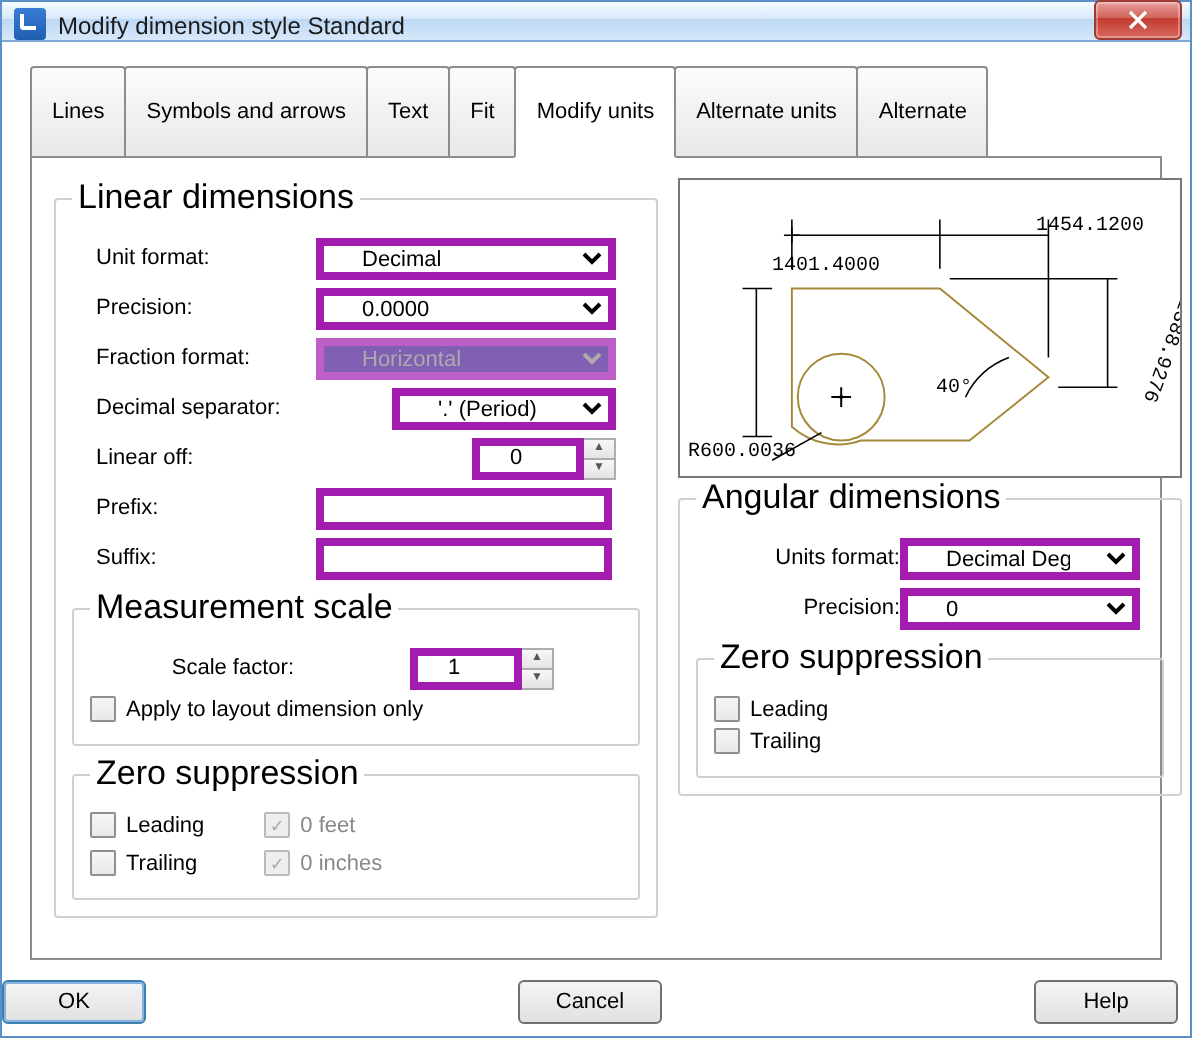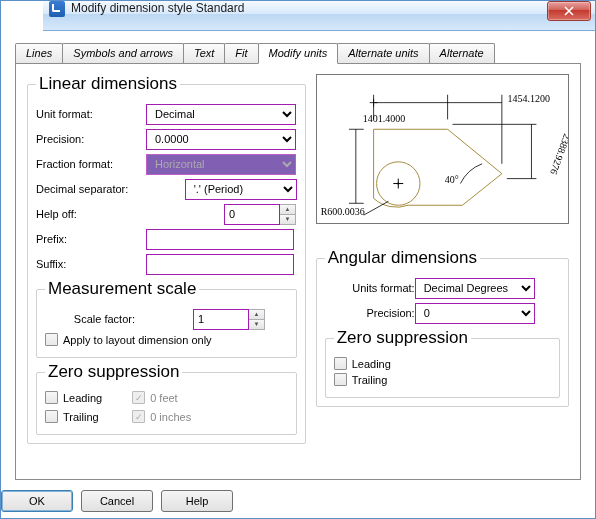--- a/index.html
+++ b/index.html
@@ -13,27 +13,26 @@
   .window {
     width: 596px;
     height: 519px;
     border: 1px solid #5a8fc8;
     background: #fff;
     display: flex;
     flex-direction: column;
     box-shadow: 0 0 8px rgba(0,0,0,0.2);
   }
   .titlebar {
-    height: 30px;
+    height: 20px;
     background: linear-gradient(#f5faff, #d7e8fb 45%, #bdd8f3 46%, #d7e8fb);
     border-bottom: 1px solid #7fa8d6;
     display: flex;
-    align-items: flex-start;
+    align-items: flex-end;
     padding: 0 2px 0 6px;
-    margin-left: 42px;
   }
   .app-icon {
     width: 16px; height: 16px;
     background: linear-gradient(#3a7bd5,#1f5fb0);
     border-radius: 2px;
     margin-right: 6px;
     position: relative;
   }
   .app-icon::after {
     content: "";
@@ -66,27 +65,26 @@
     flex-direction: column;
   }
   .tabstrip {
     display: flex;
     position: relative;
     z-index: 2;
   }
   .tab {
     border: 1px solid #8c8c8c;
     border-bottom: none;
-    padding: 3px 10px;
+    padding: 16px 10px;
     margin-right: -1px;
     background: linear-gradient(#fcfcfc,#e8e8e8);
     border-radius: 2px 2px 0 0;
     font-size: 11px;
     position: relative;
-    font-style: italic;
   }
   .tab.active {
     background: #fff;
     border-bottom: 1px solid #fff;
     margin-bottom: -1px;
     padding-bottom: 4px;
     z-index: 3;
   }
   .tabpanel {
     border: 1px solid #8c8c8c;
@@ -102,32 +100,32 @@
     border: 1px solid #d0d0d0;
     border-radius: 2px;
     margin: 0 0 6px 0;
     padding: 6px 8px 8px 8px;
   }
   fieldset.inner { margin: 4px 0 0 0; }
   legend { font-size: 17px; padding: 0 3px; color: #000; }
   .row {
     display: flex;
     align-items: center;
-    margin: 3px 0;
+    margin: 3px 12px;
     min-height: 22px;
   }
   .row label.lab { width: 110px; }
   .row label.labw { width: 90px; text-align: right; }
   .sel, .txt {
     height: 21px;
-    border: 1px solid #a21caf;
+    border: 4px solid #a21caf;
     background: #fff;
     font-family: inherit;
     font-size: 11px;
-    padding: 0 4px;
+    padding: 0 15px;
   }
   .sel { width: 150px; }
   .sel.sm { width: 112px; }
   .sel.rt { width: 120px; }
   .txt { width: 148px; }
   .sel.disabled, .txt.disabled { background: #4c1d95; color: #888; }
   .spinwrap {
     display: flex;
     width: 72px;
     margin-left: 78px;
@@ -162,28 +160,28 @@
   }
   .chk.disabled { background:#eee; border-color:#bbb; color:#aaa;}
   .zerogrid { display:flex; gap: 30px;}
   .zerocol { display:flex; flex-direction:column; }
   .preview {
     border: 1px solid #777;
     height: 150px;
     width: 100%;
     background:#fff;
     position: relative;
-    font-family: Liberation Serif, serif;
+    font-family: Liberation Mono, monospace;
     font-size: 9px;
     overflow:hidden;
-    margin-bottom: 24px;
+    margin-bottom: 0;
   }
   .btnbar {
     display:flex;
-    justify-content:flex-start;
+    justify-content:space-between;
     gap: 8px;
     padding: 0 6px 6px 0;
   }
   .btn {
     min-width: 72px;
     height: 22px;
     border: 1px solid #707070;
     border-radius: 3px;
     background: linear-gradient(#f5f5f5,#e1e1e1);
     font-family: inherit;
@@ -238,21 +236,21 @@
           <div class="row">
             <label class="lab">Fraction format:</label>
             <select class="sel disabled" disabled=""><option>Horizontal</option></select>
           </div>
           <div class="row">
             <label class="lab">Decimal separator:</label>
             <div style="flex:1"></div>
             <select class="sel sm"><option>'.' (Period)</option></select>
           </div>
           <div class="row">
-            <label class="lab">Help off:</label>
+            <label class="lab">Linear off:</label>
             <div class="spinwrap">
               <input class="txt" value="0" style="">
               <div class="spinbtns">
                   <div>▲</div>
                   <div>▼</div>
                 </div>
             </div>
           </div>
           <div class="row">
             <label class="lab">Prefix:</label>

